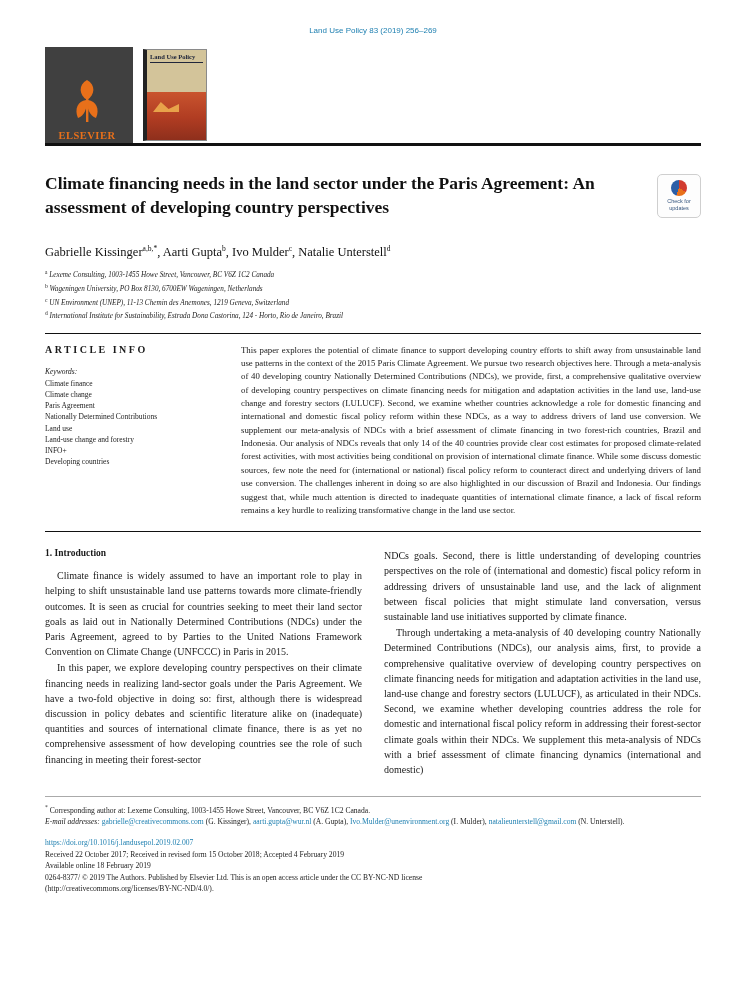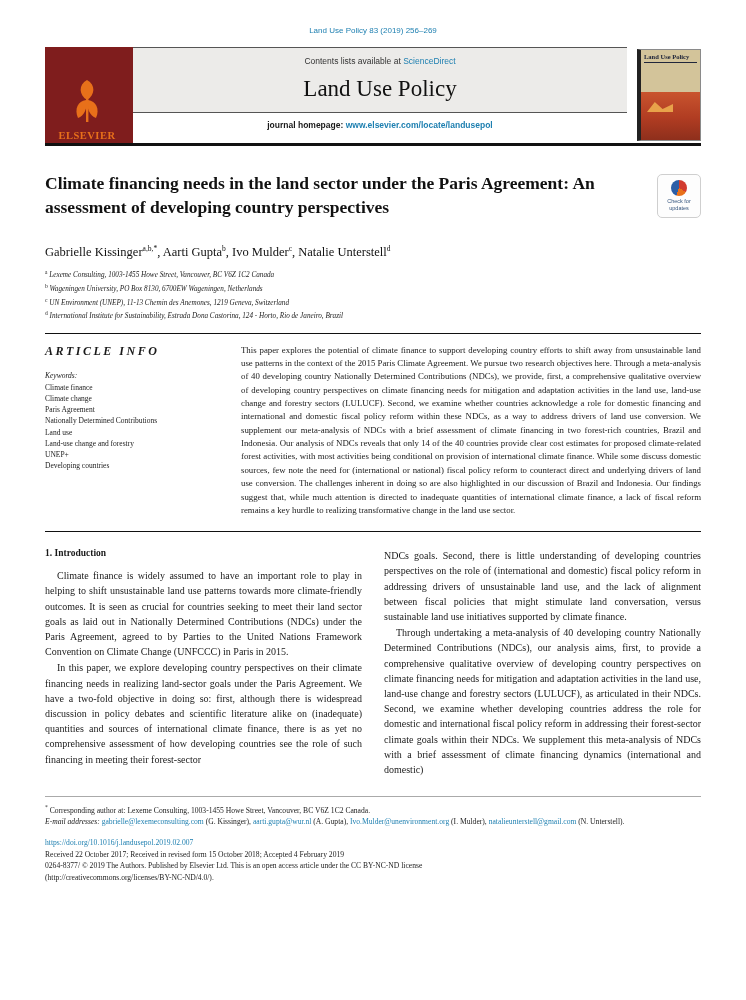--- a/index.html
+++ b/index.html
@@ -5,21 +5,21 @@
   * { margin: 0; padding: 0; box-sizing: border-box; }
   html, body { background: #ffffff; }
   body { font-family: "Liberation Serif", "DejaVu Serif", serif; color: #1a1a1a; }
   .page { width: 746px; height: 972px; margin: 0 auto; background: #fff; padding: 26px 45px 18px 45px; position: relative; overflow: hidden; }
 
   a.link { color: #1d7fb0; text-decoration: none; cursor: pointer; }
 
   
   .citation { text-align: center; font-family: "Liberation Sans", sans-serif; font-size: 8px; color: #1d7fb0; margin-bottom: 12px; }
   .masthead { display: flex; align-items: stretch; border-bottom: 3px solid #111; }
-  .logo-cell { width: 88px; display: flex; flex-direction: column; align-items: center; justify-content: flex-end; padding: 4px 4px 2px 0; background: #7f1d1d; }
+  .logo-cell { width: 88px; display: flex; flex-direction: column; align-items: center; justify-content: flex-end; padding: 4px 4px 2px 0; background: #404040; }
   .elsevier-word { font-family: "Liberation Serif", serif; font-size: 10.5px; letter-spacing: 0.5px; color: #e8701a; font-weight: bold; margin-top: 2px; }
   .mid-cell { flex: 1; display: flex; flex-direction: column; border-top: 1px solid #555; }
   .gray-box { background: #ecebe9; text-align: center; padding: 8px 6px 10px 6px; border-bottom: 1px solid #555; }
   .contents-line { font-family: "Liberation Sans", sans-serif; font-size: 8.5px; color: #333; margin-bottom: 10px; }
   .journal-title { font-family: "Liberation Serif", serif; font-size: 23px; color: #111; }
   .homepage-line { font-family: "Liberation Sans", sans-serif; font-size: 8.5px; font-weight: bold; text-align: center; padding: 7px 0 6px 0; background: #fff; }
   .cover-cell { width: 74px; display: flex; align-items: center; justify-content: flex-end; padding: 2px 0 2px 4px; }
   .cover { width: 64px; height: 92px; background: #d3c49a; border: 1px solid #8a8a8a; border-left: 4px solid #222; display: flex; flex-direction: column; }
   .cover-top { padding: 3px 3px 0 3px; }
   .cover-title { font-family: "Liberation Serif", serif; font-weight: bold; font-size: 6.5px; color: #20263a; }
@@ -40,21 +40,21 @@
   .affiliations { margin-top: 8px; margin-bottom: 10px; }
   .affiliation { font-size: 7.2px; font-style: italic; color: #222; line-height: 1.55; }
   .affiliation sup { font-style: normal; font-size: 5.5px; }
 
   .rule-thin { border-top: 1px solid #111; }
 
   
   .info-section { display: flex; padding: 10px 0 14px 0; }
   .info-left { width: 196px; padding-right: 18px; }
   .info-right { flex: 1; }
-  .sec-heading { font-family: "Liberation Serif", serif; font-size: 12px; font-weight: bold; letter-spacing: 2.5px; margin-bottom: 12px; font-style: italic; }
+  .sec-heading { font-family: "Liberation Serif", serif; font-size: 10px; font-weight: bold; letter-spacing: 2.5px; margin-bottom: 12px; }
   .kw-label { font-size: 7.5px; font-style: italic; margin-bottom: 2px; }
   .kw-item { font-size: 7.5px; line-height: 1.5; }
   .abstract-text { font-size: 8.8px; font-weight: normal; line-height: 1.52; text-align: justify; }
 
   
   .body-section { margin-top: 16px; }
   .body-cols { display: flex; gap: 22px; }
   .body-col { width: 318px; }
   .body-heading { font-size: 9.5px; font-weight: bold; margin-bottom: 10px; }
   .body-par { font-size: 10px; line-height: 1.52; text-align: justify; text-indent: 12px; margin-bottom: 1px; }
@@ -81,31 +81,20 @@
         <svg width="40" height="46" viewBox="0 0 40 46" aria-hidden="true">
           <path d="M20 2 C11 7 12 17 20 22 C28 17 29 7 20 2 Z" fill="#e8701a"></path>
           <path d="M19 22 C11 23 7 31 11 40 C17 38 21 30 19 22 Z" fill="#e8701a"></path>
           <path d="M21 22 C29 23 33 31 29 40 C23 38 19 30 21 22 Z" fill="#e8701a"></path>
           <rect x="19" y="20" width="2.4" height="24" fill="#e8701a"></rect>
         </svg>
       </span>
       <div class="elsevier-word">ELSEVIER</div>
     </div>
 
-    <div class="mid-cell">
-      <div class="gray-box">
-        <div class="contents-line">
-          <span>Contents lists available at </span><a class="link">ScienceDirect</a>
-        </div>
-        <div class="journal-title">Land Use Policy</div>
-      </div>
-      <div class="homepage-line">
-        <span>journal homepage: </span><a class="link">www.elsevier.com/locate/landusepol</a>
-      </div>
-    </div>
 
     <div class="cover-cell">
       <div class="cover">
         <div class="cover-top">
           <div class="cover-title">Land Use Policy</div>
         </div>
         <div class="cover-rule"></div>
         <div class="cover-art"></div>
       </div>
     </div>
@@ -138,21 +127,21 @@
   <div class="info-section">
     <div class="info-left">
       <div class="sec-heading">ARTICLE INFO</div>
       <div class="kw-label">Keywords:</div>
       <div class="kw-item">Climate finance</div>
       <div class="kw-item">Climate change</div>
       <div class="kw-item">Paris Agreement</div>
       <div class="kw-item">Nationally Determined Contributions</div>
       <div class="kw-item">Land use</div>
       <div class="kw-item">Land-use change and forestry</div>
-      <div class="kw-item">UNEP+</div>
+      <div class="kw-item">INFO+</div>
       <div class="kw-item">Developing countries</div>
     </div>
     <div class="info-right">
       <div class="abstract-text">This paper explores the potential of climate finance to support developing country efforts to shift away from unsustainable land use patterns in the context of the 2015 Paris Climate Agreement. We pursue two research objectives here. Through a meta-analysis of 40 developing country Nationally Determined Contributions (NDCs), we provide, first, a comprehensive qualitative overview of developing country perspectives on climate financing needs for mitigation and adaptation activities in the land use, land-use change and forestry sectors (LULUCF). Second, we examine whether countries acknowledge a role for domestic financing and international and domestic fiscal policy reform within these NDCs, as a way to address drivers of land use conversion. We supplement our meta-analysis of NDCs with a brief assessment of climate financing in two forest-rich countries, Brazil and Indonesia. Our analysis of NDCs reveals that only 14 of the 40 countries provide clear cost estimates for proposed climate-related forest activities, with most activities being conditional on provision of international climate finance. While some discuss domestic sources, few note the need for (international or national) fiscal policy reform to counteract direct and underlying drivers of land use conversion. The challenges inherent in doing so are also highlighted in our discussion of Brazil and Indonesia. Our findings suggest that, while much attention is directed to inadequate quantities of international climate finance, a lack of fiscal reform remains a key hurdle to realizing transformative change in the land use sector.</div>
     </div>
   </div>
 
   <div class="rule-thin"></div>
 
   <div class="body-section">
@@ -168,24 +157,25 @@
       </div>
     </div>
   </div>
 
   <div class="footnote-rule"></div>
   <div class="footnotes">
     <div class="fn-line">
       <sup>*</sup><span> Corresponding author at: Lexeme Consulting, 1003-1455 Howe Street, Vancouver, BC V6Z 1C2 Canada.</span>
     </div>
     <div class="fn-line">
-      <span class="fn-email-label">E-mail addresses: </span><a class="link">gabrielle@lexemeconsulting.com</a><span> (G. Kissinger), </span><a class="link">aarti.gupta@wur.nl</a><span> (A. Gupta), </span><a class="link">Ivo.Mulder@unenvironment.org</a><span> (I. Mulder), </span><a class="link">natalieunterstell@gmail.com</a><span> (N. Unterstell).</span>
+      <span class="fn-email-label">E-mail addresses: </span><a class="link">gabrielle@creativecommons.com</a><span> (G. Kissinger), </span><a class="link">aarti.gupta@wur.nl</a><span> (A. Gupta), </span><a class="link">Ivo.Mulder@unenvironment.org</a><span> (I. Mulder), </span><a class="link">natalieunterstell@gmail.com</a><span> (N. Unterstell).</span>
     </div>
 
     <div class="fn-block">
       <div class="fn-line"><a class="link">https://doi.org/10.1016/j.landusepol.2019.02.007</a></div>
       <div class="fn-line">Received 22 October 2017; Received in revised form 15 October 2018; Accepted 4 February 2019</div>
+      <div class="fn-line">Available online 18 February 2019</div>
       <div class="fn-line">0264-8377/ © 2019 The Authors. Published by Elsevier Ltd. This is an open access article under the CC BY-NC-ND license</div>
       <div class="fn-line">(http://creativecommons.org/licenses/BY-NC-ND/4.0/).</div>
     </div>
   </div>
 
 </div>
 
 </body></html>

